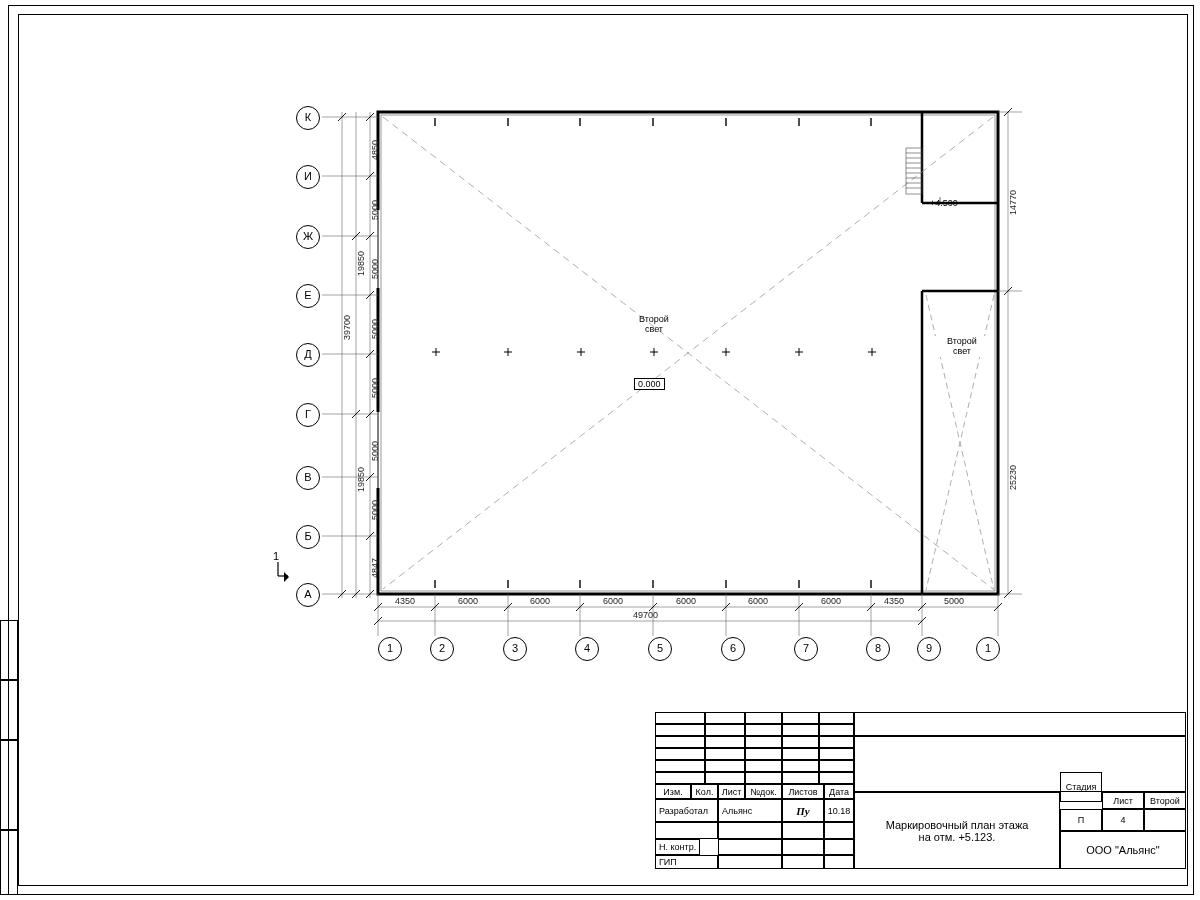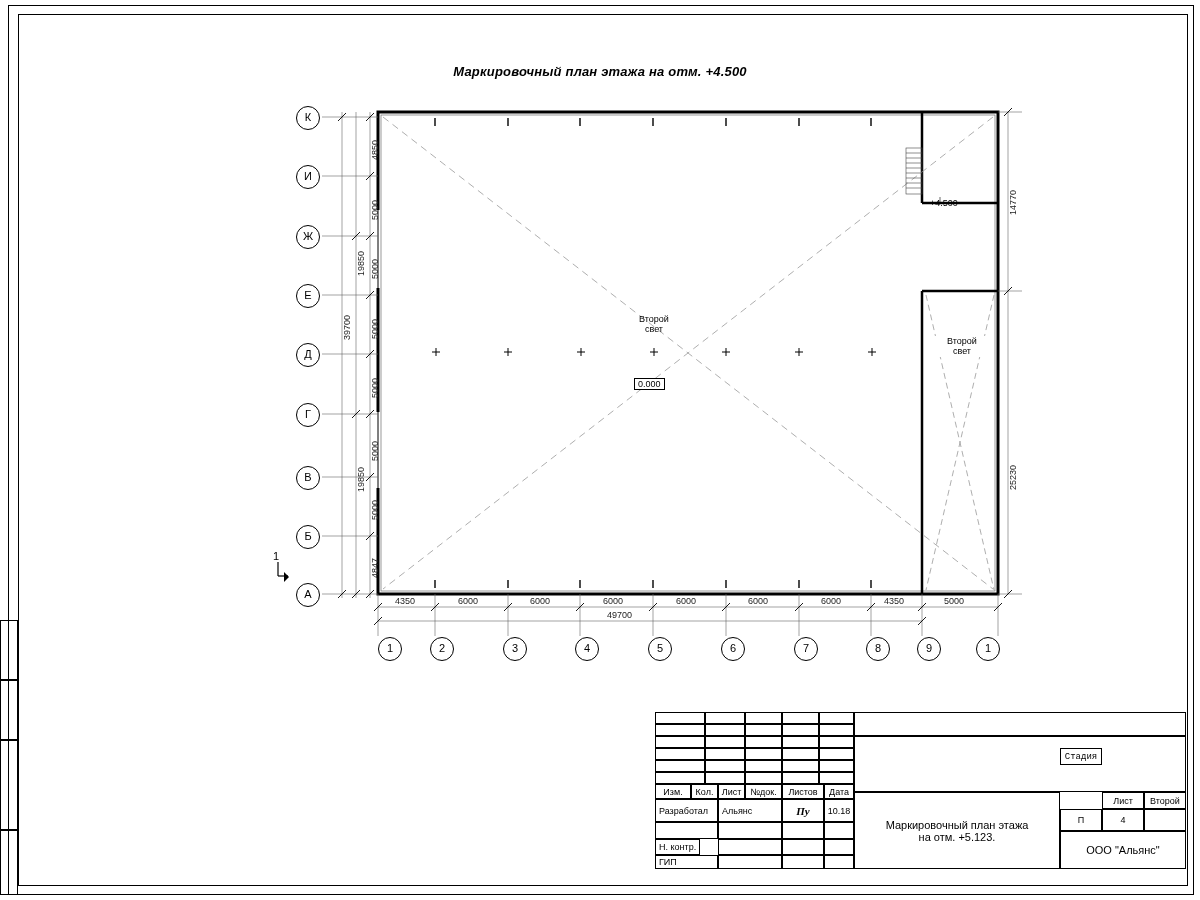--- a/index.html
+++ b/index.html
@@ -51,21 +51,20 @@
   <div class="frame-outer"></div>
   <div class="frame-inner"></div>
 
   <div class="left-tabs">
     <div style="top:0;height:60px;"></div>
     <div style="top:60px;height:60px;"></div>
     <div style="top:120px;height:90px;"></div>
     <div style="top:210px;height:65px;"></div>
   </div>
 
-  <div class="plan-title">Маркировочный план этажа на отм. +4.500</div>
 
   <svg id="drawing" viewBox="0 0 1200 700">
 
     <g stroke="#000" fill="none">
 
       <rect x="378" y="112" width="620" height="482" stroke-width="3"></rect>
 
       <rect x="381" y="115" width="614" height="476" stroke-width="0.6" stroke="#555"></rect>
     </g>
 
@@ -265,21 +264,21 @@
 
   <div class="dim" style="left:395px;top:596px;">4350</div>
   <div class="dim" style="left:458px;top:596px;">6000</div>
   <div class="dim" style="left:530px;top:596px;">6000</div>
   <div class="dim" style="left:603px;top:596px;">6000</div>
   <div class="dim" style="left:676px;top:596px;">6000</div>
   <div class="dim" style="left:748px;top:596px;">6000</div>
   <div class="dim" style="left:821px;top:596px;">6000</div>
   <div class="dim" style="left:884px;top:596px;">4350</div>
   <div class="dim" style="left:944px;top:596px;">5000</div>
-  <div class="dim" style="left:607px;top:610px;">49700</div>
+  <div class="dim" style="left:633px;top:610px;">49700</div>
 
   <div class="ann" style="left:622px;top:314px;width:64px;white-space:pre-line;">Второй
 свет</div>
   <div class="lvl-box" style="left:634px;top:378px;">0.000</div>
   <div class="ann" style="left:932px;top:336px;width:60px;white-space:pre-line;background:#fff;">Второй
 свет</div>
   <div class="ann" style="left:930px;top:198px;width:50px;text-align:left;">+4.500</div>
   <div class="ann" style="left:270px;top:550px;width:12px;font-size:11px;">1</div>
 
   <div>
@@ -348,21 +347,21 @@
     <div class="tb-cell" style="left:824px;top:822px;width:30px;height:17px;"></div>
 
     <div class="tb-cell" style="left:854px;top:712px;width:332px;height:24px;"></div>
     <div class="tb-cell" style="left:854px;top:736px;width:332px;height:56px;"></div>
 
     <div class="tb-cell" style="left:854px;top:792px;width:206px;height:77px;padding:4px;">
       <span style="white-space:pre-line;font-size:11px;">Маркировочный план этажа
 на отм. +5.123.</span>
     </div>
 
-    <div class="tb-cell" style="left:1060px;top:748px;width:42px;height:17px;font-family:Liberation Mono, monospace;">Стадия</div>
+    <div class="tb-cell" style="left:1060px;top:772px;width:42px;height:30px;">Стадия</div>
     <div class="tb-cell" style="left:1102px;top:792px;width:42px;height:17px;">Лист</div>
     <div class="tb-cell" style="left:1144px;top:792px;width:42px;height:17px;">Второй</div>
 
     <div class="tb-cell" style="left:1060px;top:809px;width:42px;height:22px;">П</div>
     <div class="tb-cell" style="left:1102px;top:809px;width:42px;height:22px;">4</div>
     <div class="tb-cell" style="left:1144px;top:809px;width:42px;height:22px;"></div>
 
     <div class="tb-cell" style="left:1060px;top:831px;width:126px;height:38px;font-size:11px;">ООО "Альянс"</div>
   </div>
 

